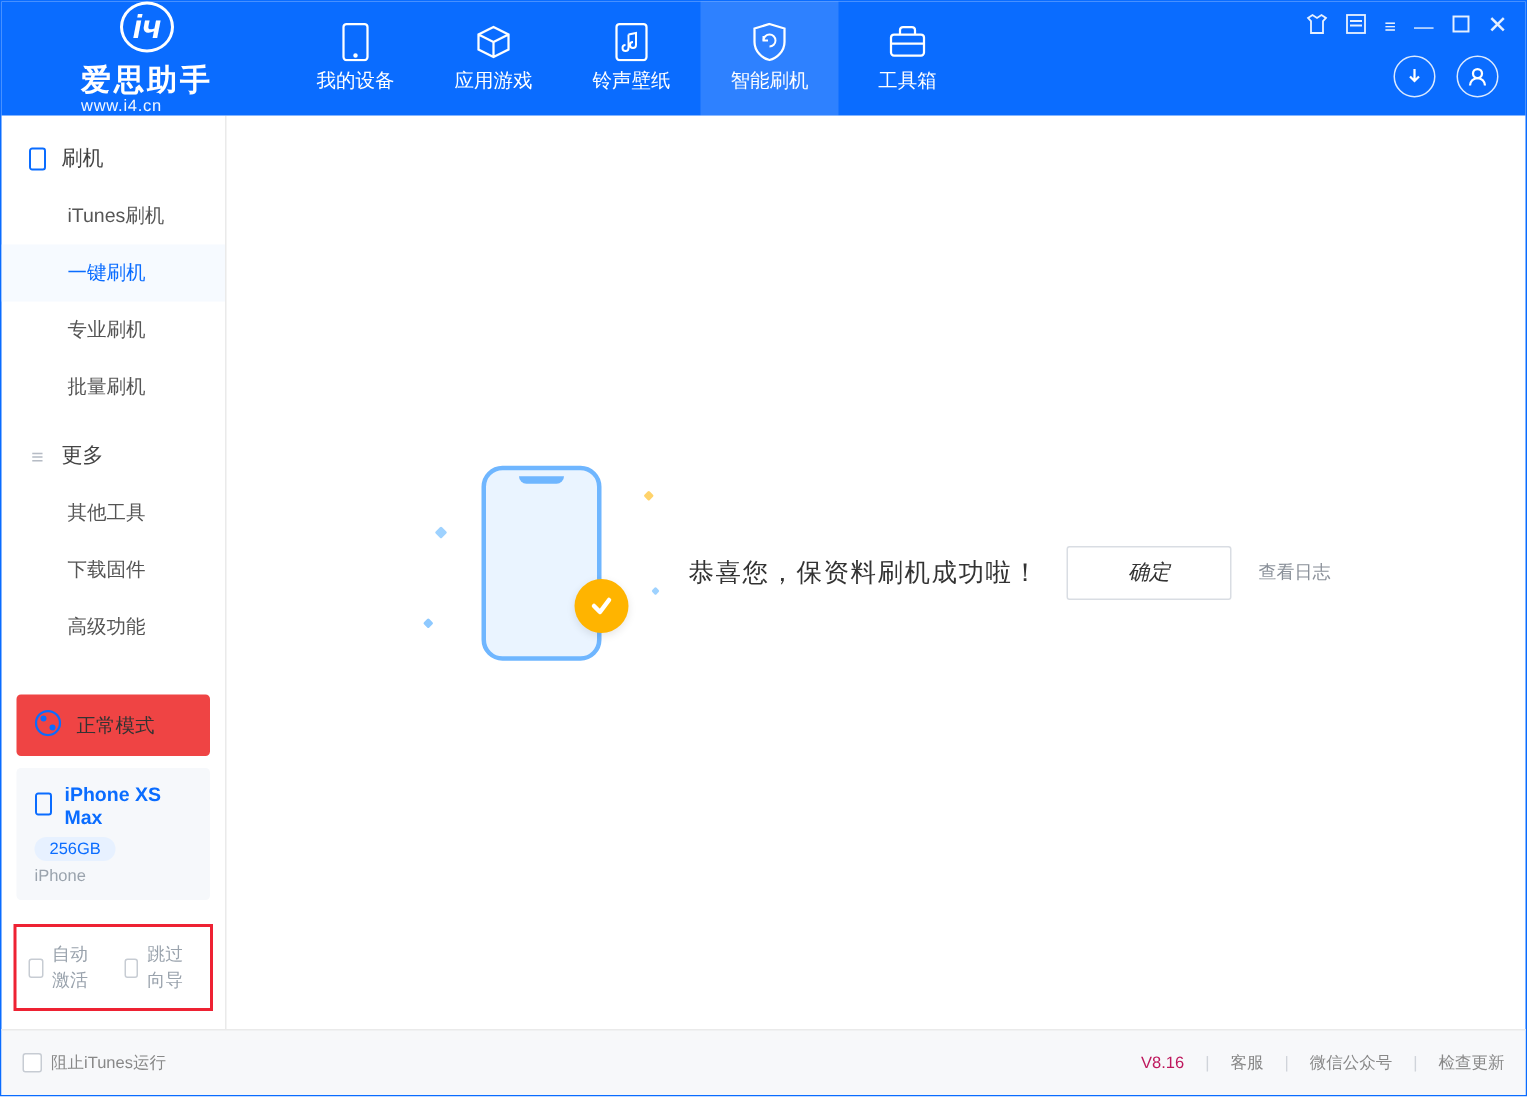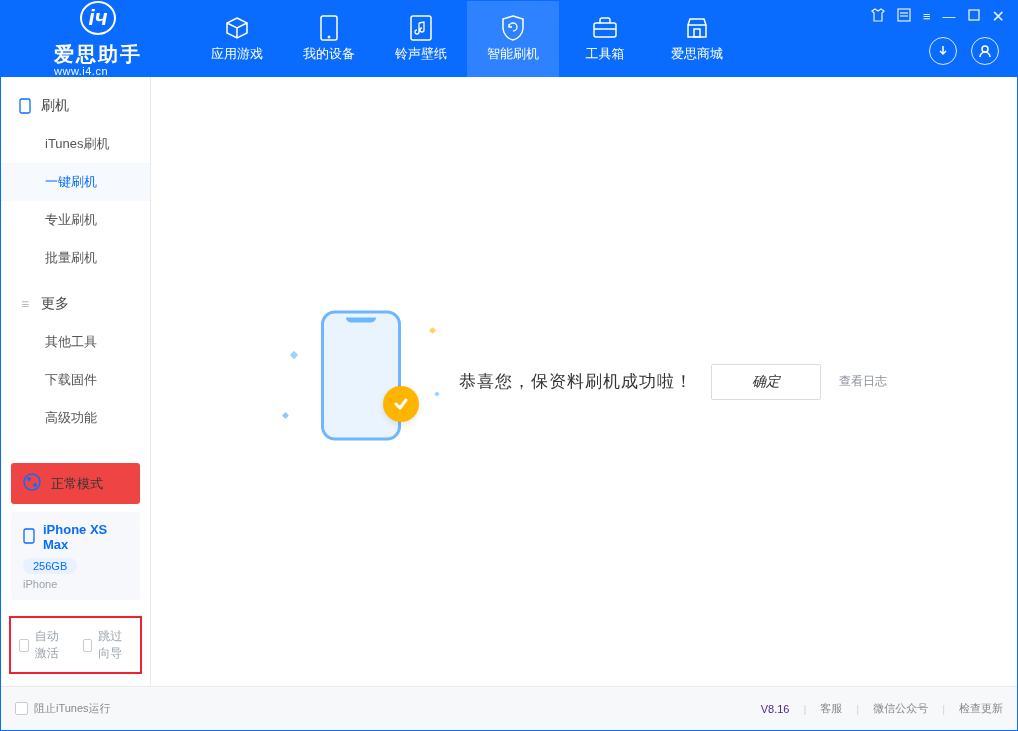--- a/index.html
+++ b/index.html
@@ -150,52 +150,52 @@
 .view-log { color: #8a9099; font-size: 12px; cursor: pointer; }
 .footer {
   height: 44px; border-top: 1px solid #eaeaea; background: #f7f8fa;
   display: flex; align-items: center; padding: 0 14px; font-size: 11px; color: #888;
   gap: 14px;
 }
 .footer .chk .box { border-color: #c7ccd3; }
 .footer-spacer { flex: 1; }
 .footer a { color: #888; cursor: pointer; }
 .footer .sep { color: #d0d4da; }
-.version { color: #4c1d95; }
+.version { color: #be185d; }
 </style>
 </head>
 <body>
 
 <div class="window">
 
   <div class="header">
     <div class="logo-area">
       <div class="logo-circle">iч</div>
       <div class="logo-text">
         <span class="logo-title">爱思助手</span>
         <span class="logo-sub">www.i4.cn</span>
       </div>
     </div>
     <div class="nav-tabs">
       <div class="nav-tab">
         <span class="nav-ico">
-            <svg width="24" height="24" viewBox="0 0 24 24">
-              <path d="M12 2 L22 7 L22 17 L12 22 L2 17 L2 7 Z M2 7 L12 12 L22 7 M12 12 L12 22" fill="none" stroke="#fff" stroke-width="1.5"></path>
-            </svg>
-          </span>
-        <span>应用游戏</span>
-      </div>
-      <div class="nav-tab">
-        <span class="nav-ico">
             <svg width="18" height="26" viewBox="0 0 18 26">
               <rect x="1" y="1" width="16" height="24" rx="2" fill="none" stroke="#fff" stroke-width="1.5"></rect>
               <circle cx="9" cy="22" r="1" fill="#fff"></circle>
             </svg>
           </span>
         <span>我的设备</span>
+      </div>
+      <div class="nav-tab">
+        <span class="nav-ico">
+            <svg width="24" height="24" viewBox="0 0 24 24">
+              <path d="M12 2 L22 7 L22 17 L12 22 L2 17 L2 7 Z M2 7 L12 12 L22 7 M12 12 L12 22" fill="none" stroke="#fff" stroke-width="1.5"></path>
+            </svg>
+          </span>
+        <span>应用游戏</span>
       </div>
       <div class="nav-tab">
         <span class="nav-ico">
             <svg width="22" height="26" viewBox="0 0 22 26">
               <rect x="1" y="1" width="20" height="24" rx="2" fill="none" stroke="#fff" stroke-width="1.5"></rect>
               <path d="M9 8 L9 17 A2 2 0 1 1 7 15 M9 8 L14 7 L14 15 A2 2 0 1 1 12 13" fill="none" stroke="#fff" stroke-width="1.3"></path>
             </svg>
           </span>
         <span>铃声壁纸</span>
       </div>
@@ -211,29 +211,20 @@
       </div>
       <div class="nav-tab">
         <span class="nav-ico">
             <svg width="26" height="22" viewBox="0 0 26 22">
               <rect x="2" y="6" width="22" height="14" rx="2" fill="none" stroke="#fff" stroke-width="1.5"></rect>
               <path d="M8 6 V3 A2 2 0 0 1 10 1 H16 A2 2 0 0 1 18 3 V6" fill="none" stroke="#fff" stroke-width="1.5"></path>
               <line x1="2" y1="12" x2="24" y2="12" stroke="#fff" stroke-width="1.5"></line>
             </svg>
           </span>
         <span>工具箱</span>
-      </div>
-      <div class="nav-tab">
-        <span class="nav-ico">
-            <svg width="24" height="24" viewBox="0 0 24 24">
-              <path d="M3 9 H21 V21 H3 Z M3 9 L5 3 H19 L21 9" fill="none" stroke="#fff" stroke-width="1.5"></path>
-              <rect x="9" y="13" width="6" height="8" fill="none" stroke="#fff" stroke-width="1.5"></rect>
-            </svg>
-          </span>
-        <span>爱思商城</span>
       </div>
     </div>
 
     <div class="header-right">
       <div class="win-ctrl">
         <span><svg width="14" height="14" viewBox="0 0 14 14" stroke="#fff" fill="none" stroke-width="1.2">
               <path d="M1 3 L4 1 L7 3 L10 1 L13 3 L11 5 V13 H3 V5 Z"></path>
             </svg></span>
         <span><svg width="14" height="14" viewBox="0 0 14 14" stroke="#fff" fill="none" stroke-width="1.2">
               <rect x="1" y="1" width="12" height="12"></rect>

